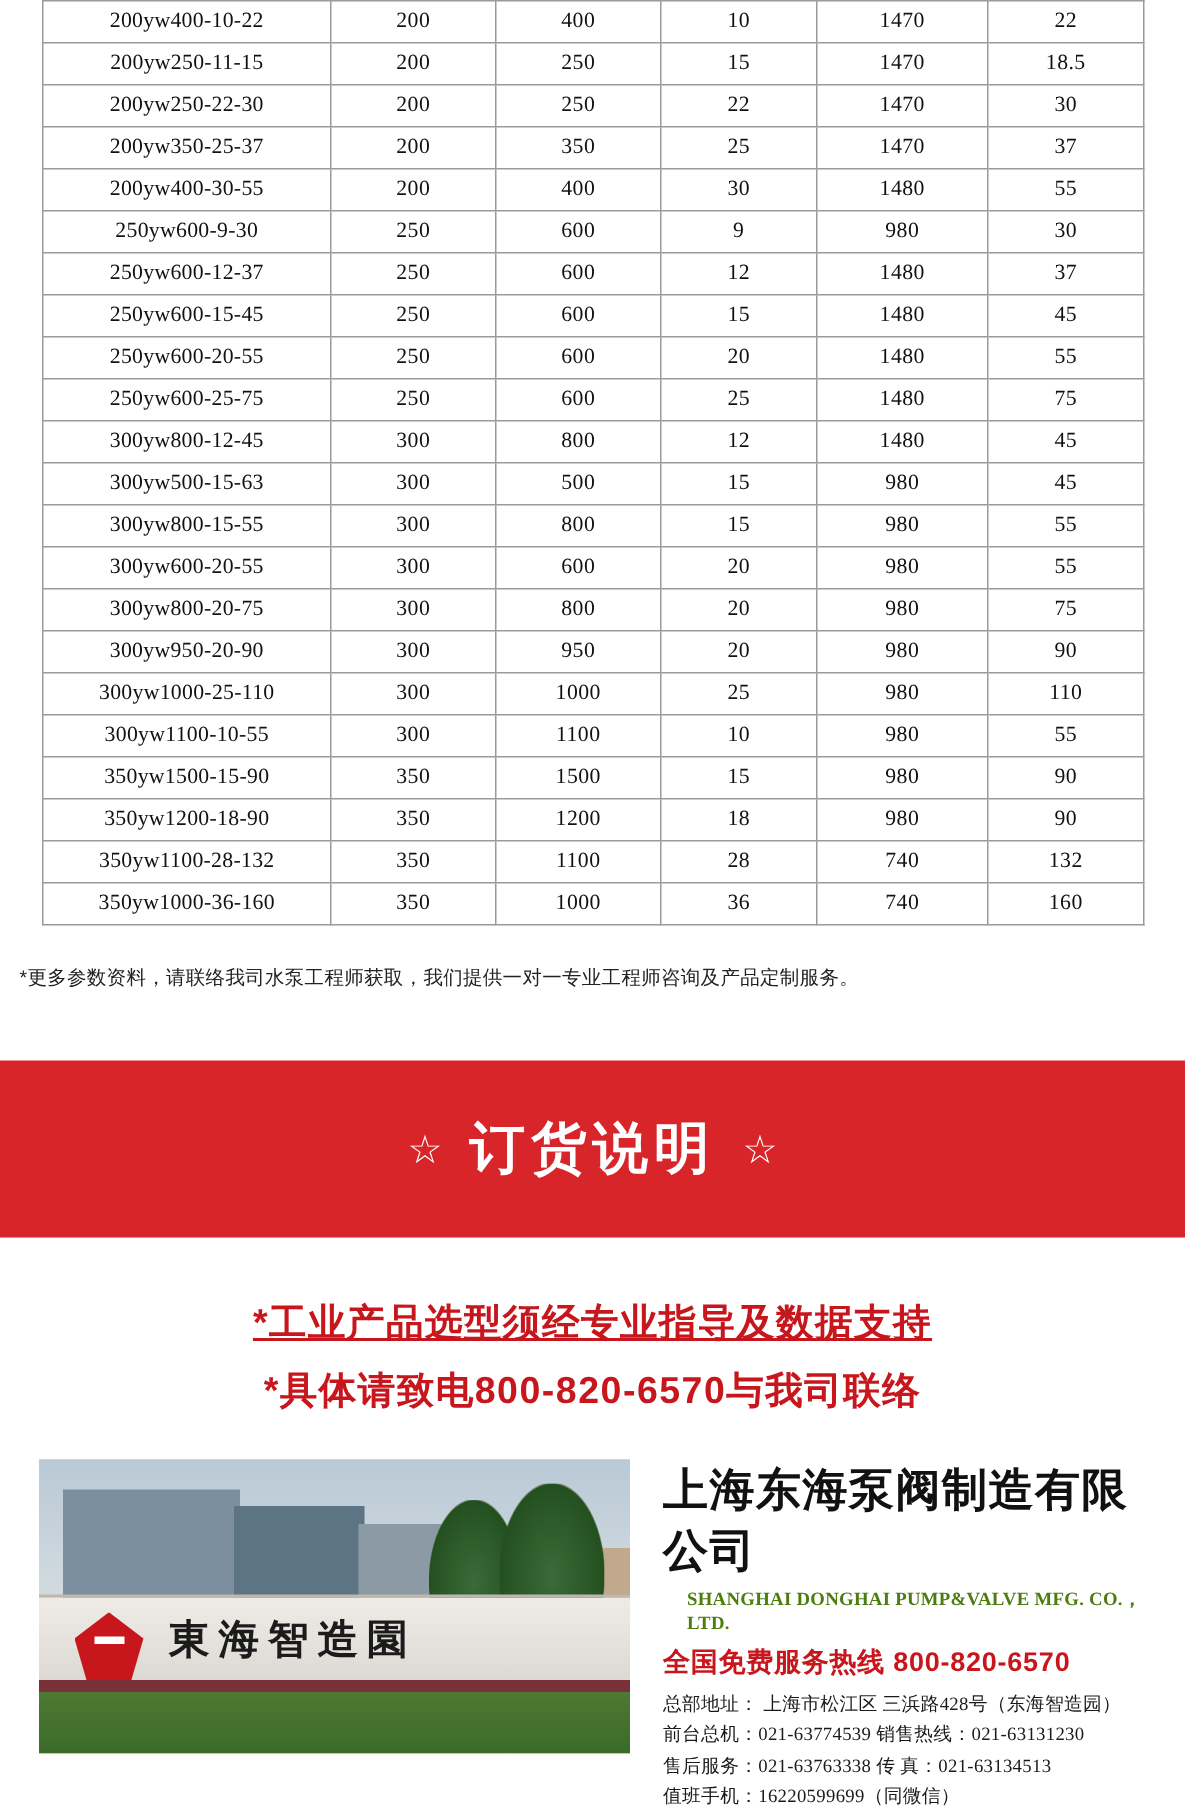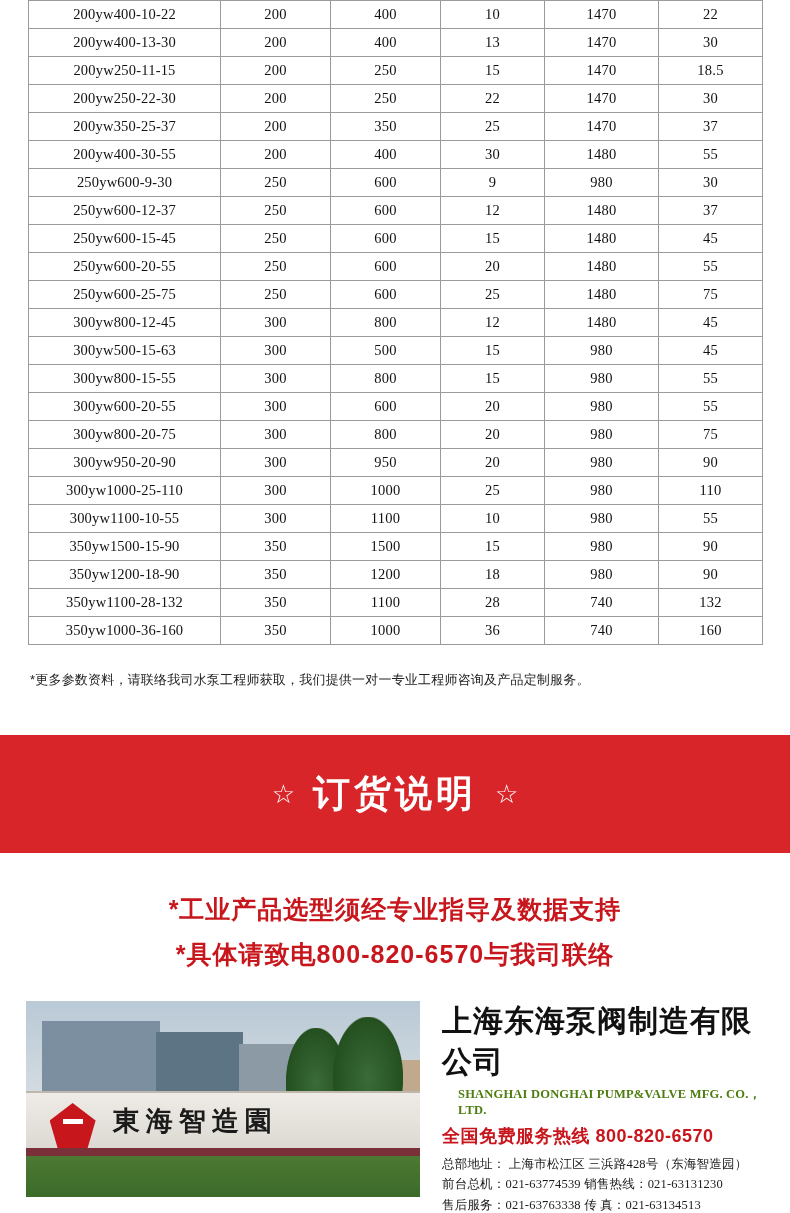--- a/index.html
+++ b/index.html
@@ -48,21 +48,21 @@
   col.c0 { width: 192px; }
   col.c1 { width: 110px; }
   col.c2 { width: 110px; }
   col.c3 { width: 104px; }
   col.c4 { width: 114px; }
   col.c5 { width: 104px; }
 
   
   .note {
     margin-top: 26px;
-    padding: 0 30px;
+    padding: 0 13px;
     font-size: 13px;
     color: #222;
     font-family: "Liberation Sans", sans-serif;
     letter-spacing: 0.2px;
   }
 
   
   .banner {
     margin-top: 46px;
     width: 790px;
@@ -94,20 +94,21 @@
   .headlines {
     margin-top: 40px;
     text-align: center;
     color: #c8161d;
     font-weight: bold;
     font-family: "Liberation Sans", sans-serif;
   }
   .headlines .line1 {
     font-size: 25px;
     letter-spacing: 1px;
+    text-decoration: underline;
   }
   .headlines .line2 {
     font-size: 25px;
     letter-spacing: 1px;
     margin-top: 12px;
   }
 
   
   .footer {
     margin-top: 30px;
@@ -233,28 +234,20 @@
           <col class="c5">
       </colgroup>
       <tbody id="spec-body">
           <tr>
             <td class="model">200yw400-10-22</td>
             <td>200</td>
             <td>400</td>
             <td>10</td>
             <td>1470</td>
             <td>22</td>
-          </tr>
-          <tr>
-            <td class="model">200yw400-13-30</td>
-            <td>200</td>
-            <td>400</td>
-            <td>13</td>
-            <td>1470</td>
-            <td>30</td>
           </tr>
           <tr>
             <td class="model">200yw250-11-15</td>
             <td>200</td>
             <td>250</td>
             <td>15</td>
             <td>1470</td>
             <td>18.5</td>
           </tr>
           <tr>

